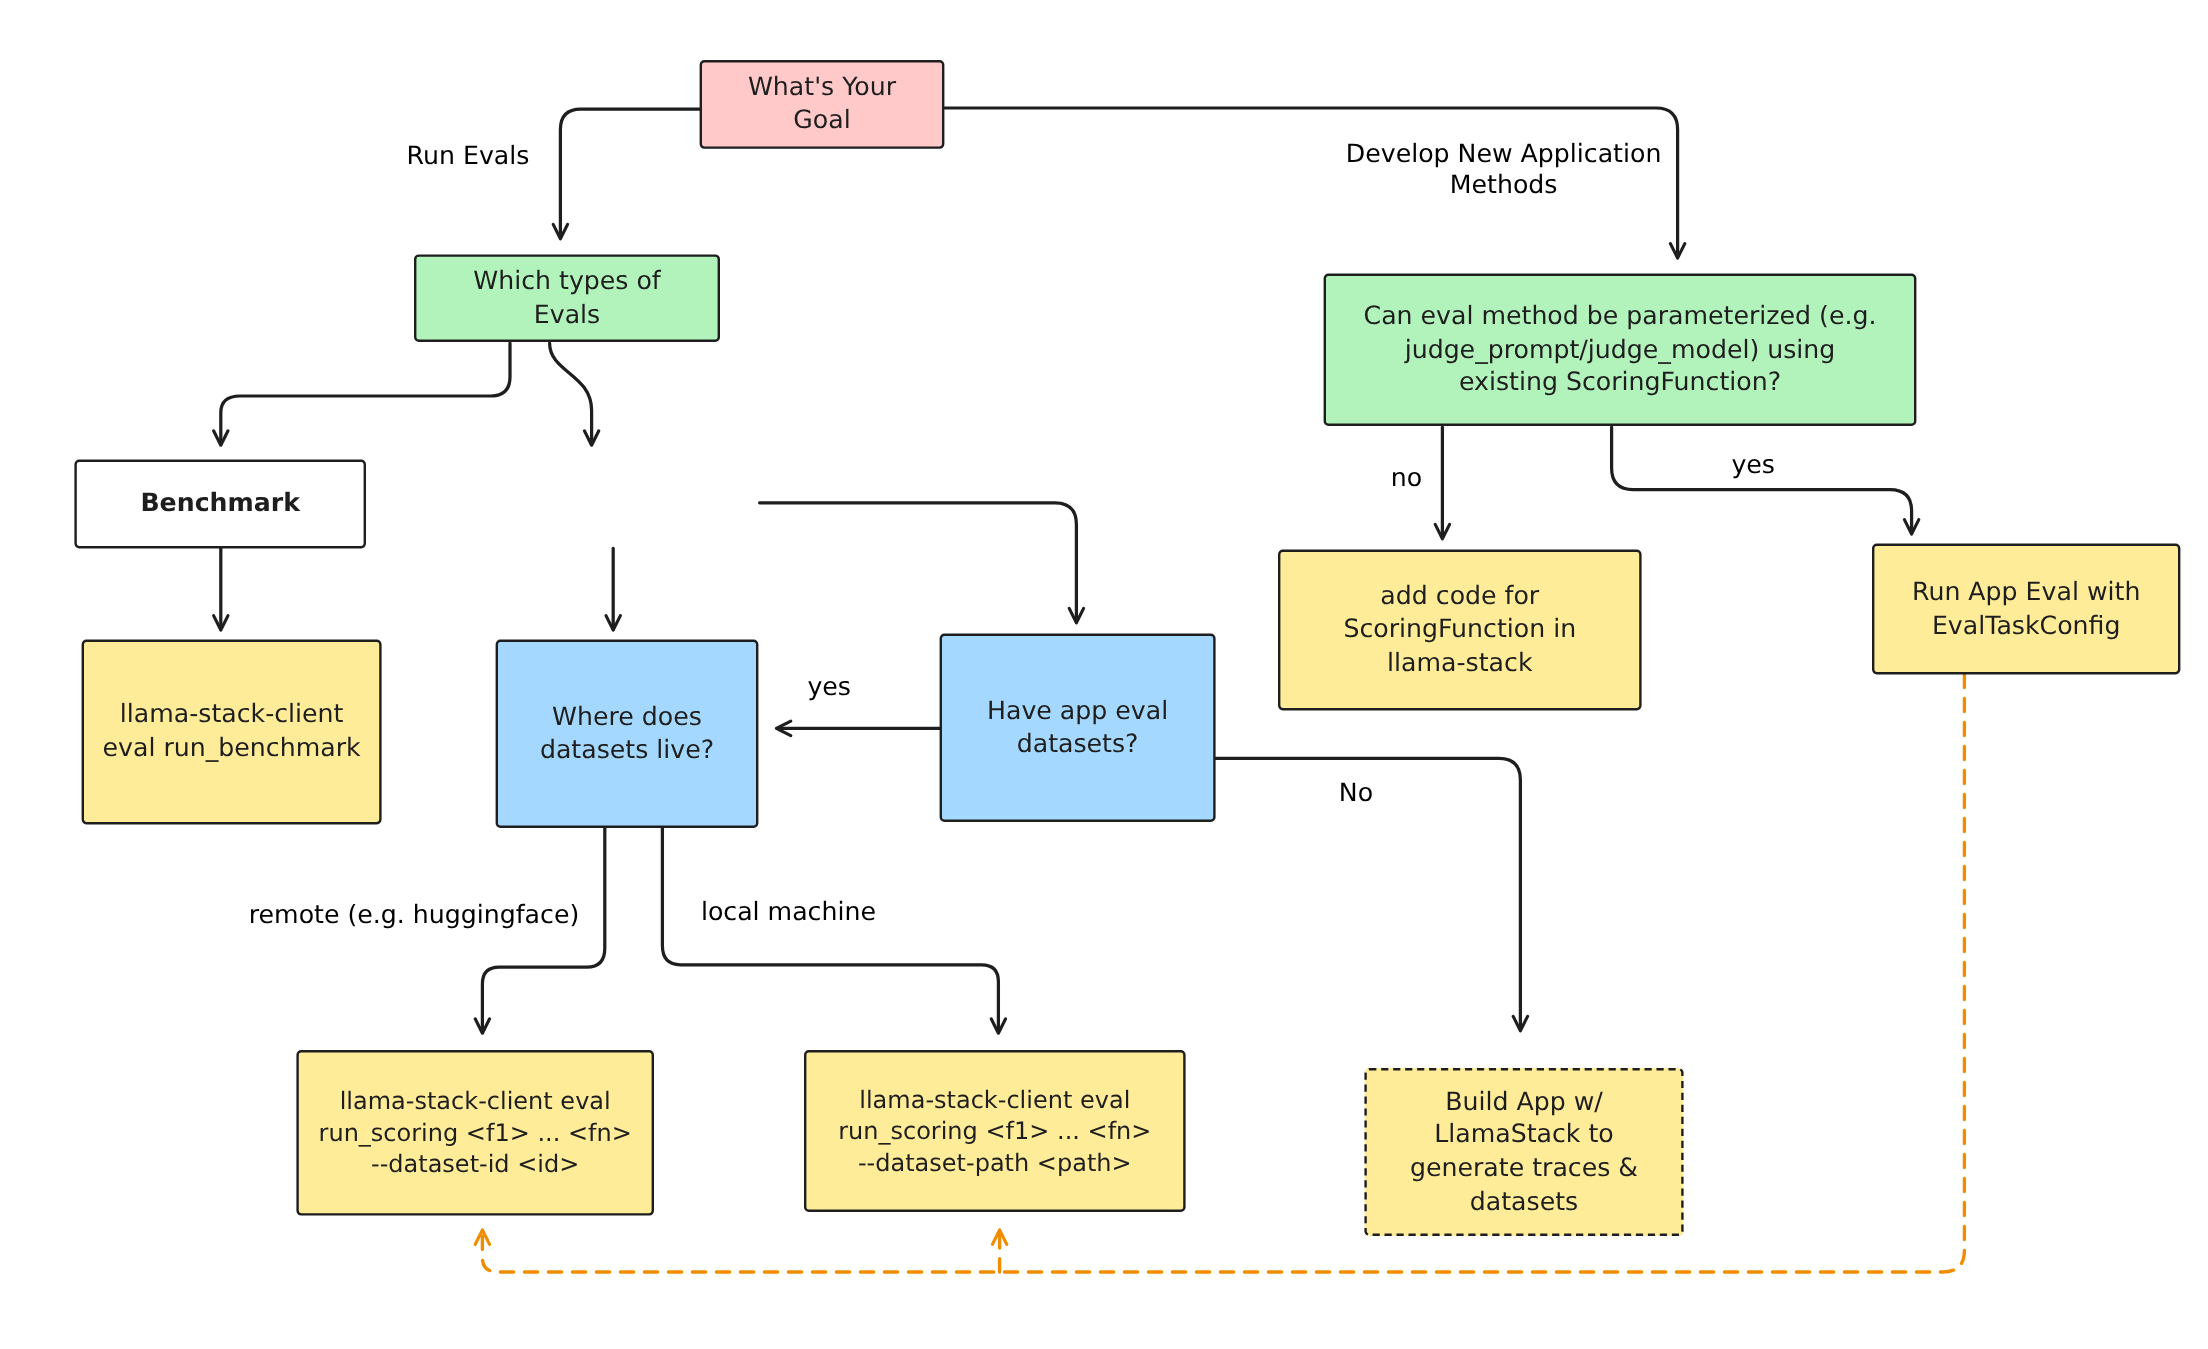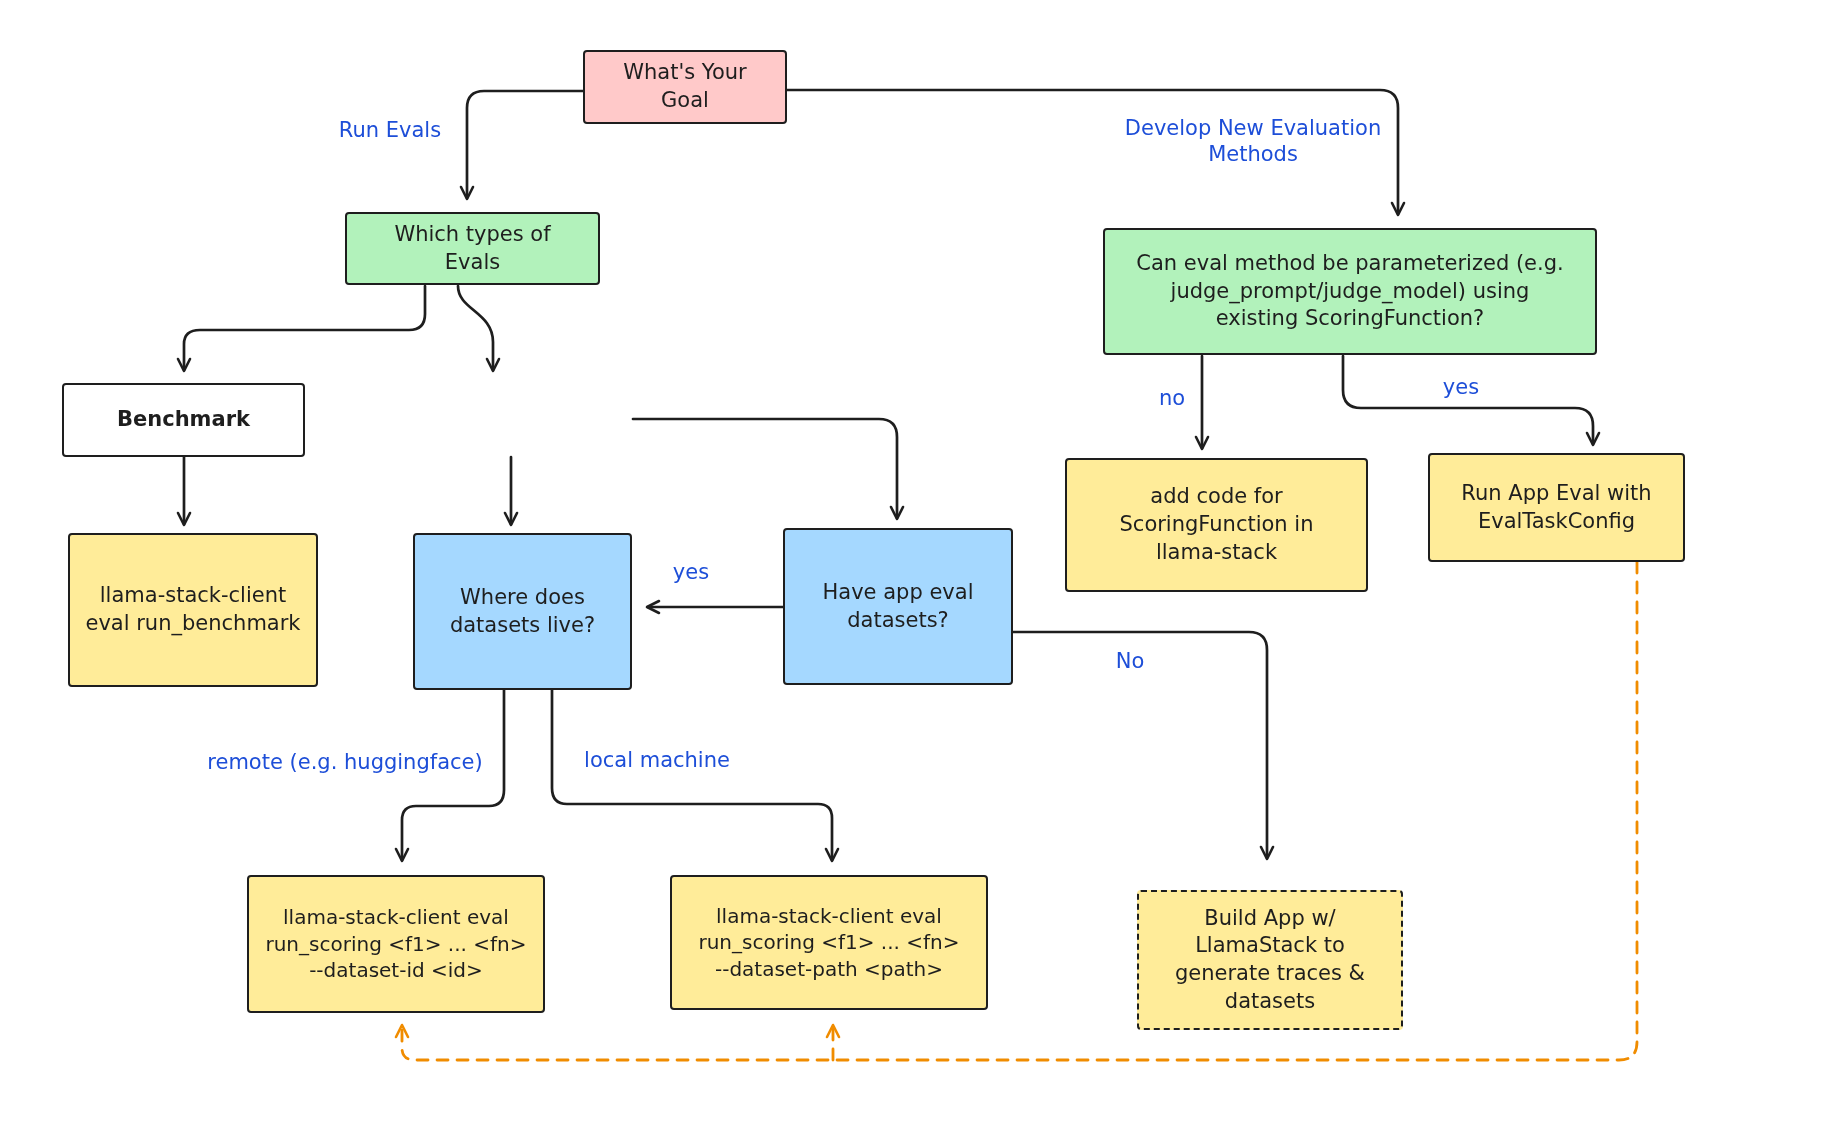--- a/index.html
+++ b/index.html
@@ -15,21 +15,21 @@
   }
   .pink{background:#ffc9c9;}
   .green{background:#b2f2bb;}
   .blue{background:#a5d8ff;}
   .yellow{background:#ffec99;}
   .white{background:#ffffff;font-weight:bold;}
   .dashed{border-style:dashed;margin-top:18px;}
   .mono-small{font-size:20px;}
   .edge-label{
     position:absolute;transform:translate(-50%,-50%);font-size:21px;line-height:1.25;
-    text-align:center;white-space:pre-line;color:#1d4ed8;
+    text-align:center;white-space:pre-line;color:#000000;
   }
 </style>
 </head>
 <body>
 
 <div class="canvas">
 
   <svg class="edges" viewBox="0 0 1840 1124">
     <defs>
       <marker id="ahBlack" viewBox="0 0 18 18" refX="14" refY="9" markerWidth="18" markerHeight="18" markerUnits="userSpaceOnUse" orient="auto-start-reverse">
@@ -92,26 +92,26 @@
 datasets</div>
 
   <div class="node green" style="left:1103px;top:228px;width:494px;height:127px">Can eval method be parameterized (e.g.
 judge_prompt/judge_model) using
 existing ScoringFunction?</div>
 
   <div class="node yellow" style="left:1065px;top:458px;width:303px;height:134px">add code for
 ScoringFunction in
 llama-stack</div>
 
-  <div class="node yellow" style="left:1428px;top:453px;width:257px;height:109px">Run App Eval with
+  <div class="node yellow" style="left:1560px;top:453px;width:257px;height:109px">Run App Eval with
 EvalTaskConfig</div>
 
   <div class="edge-label" style="left:390px;top:130px">Run Evals</div>
 
-  <div class="edge-label" style="left:1253px;top:141px">Develop New Evaluation
+  <div class="edge-label" style="left:1253px;top:141px">Develop New Application
 Methods</div>
 
   <div class="edge-label" style="left:691px;top:572px">yes</div>
 
   <div class="edge-label" style="left:1130px;top:661px">No</div>
 
   <div class="edge-label" style="left:345px;top:762px">remote (e.g. huggingface)</div>
 
   <div class="edge-label" style="left:657px;top:760px">local machine</div>
 

